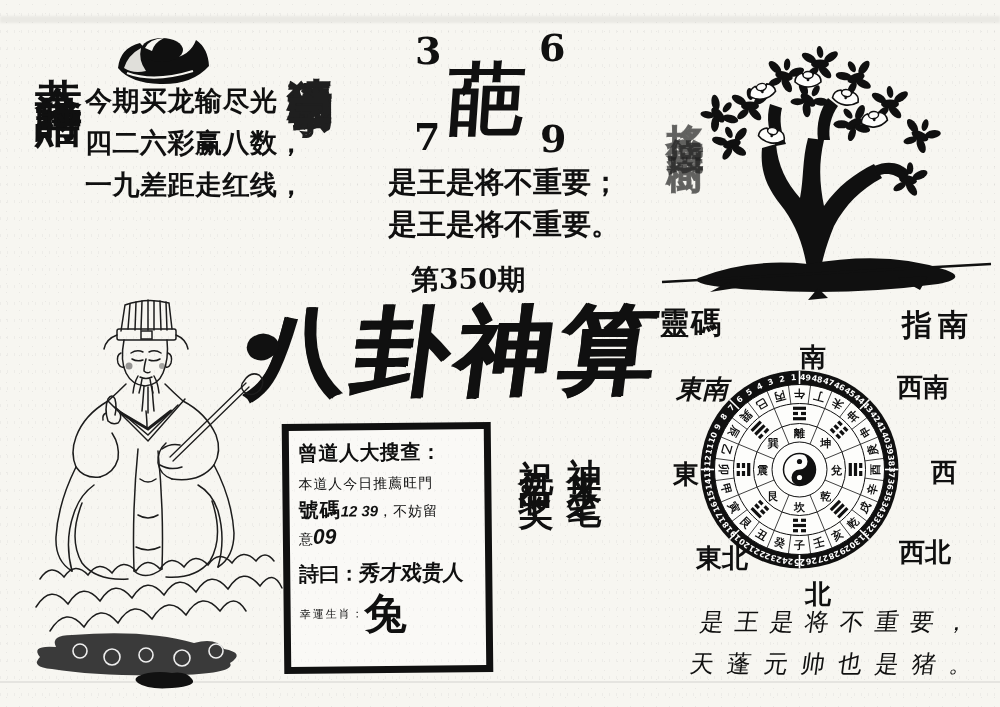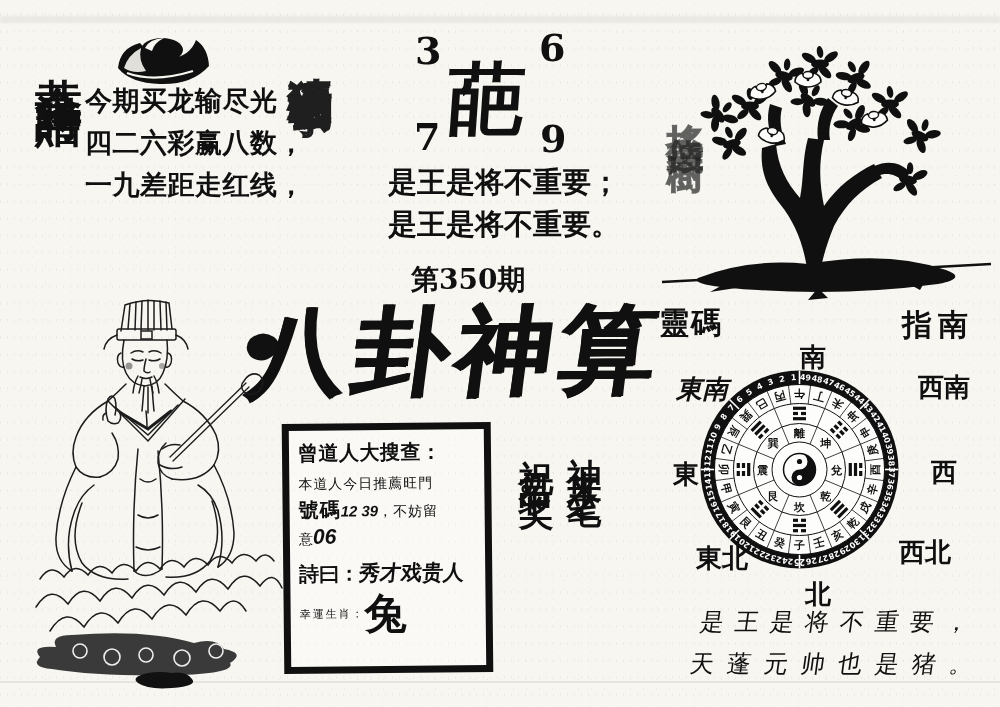--- a/index.html
+++ b/index.html
@@ -142,21 +142,21 @@
     <path d="M230,50 q12,-10 24,-2 q10,8 0,18 q-12,10 -23,2 q-8,-9 -1,-18 z" fill="#111"></path>
   </svg>
 
   <div id="search-box" class="abs" style="left:283px;top:423px;">
     <div class="heiti ink" style="font-size:20px;letter-spacing:0.5px;white-space:nowrap;">曾道人大搜查：</div>
     <div class="hand ink" style="font-size:14px;margin-top:9px;letter-spacing:1px;white-space:nowrap;">本道人今日推薦旺門</div>
     <div class="ink" style="margin-top:3px;white-space:nowrap;">
       <span class="hand" style="font-size:20px;letter-spacing:1px;font-weight:bold;">號碼</span><span class="heiti" style="font-size:15px;font-style:italic;">12 39</span><span class="hand" style="font-size:14px;letter-spacing:1px;margin-top:17px;">，不妨留</span>
     </div>
     <div class="ink" style="margin-top:1px;white-space:nowrap;">
-      <span class="hand" style="font-size:14px;">意</span><span class="heiti" style="font-size:21px;font-style:italic;">06</span>
+      <span class="hand" style="font-size:14px;">意</span><span class="heiti" style="font-size:21px;font-style:italic;">09</span>
     </div>
     <div class="ink" style="margin-top:11px;white-space:nowrap;display:flex;align-items:center;">
       <span class="heiti" style="font-size:20px;">詩曰：</span>
         <span class="hand" style="font-size:21px;font-weight:700;transform:skewX(-6deg);display:inline-block;">秀才戏贵人</span>
     </div>
     <div class="ink" style="margin-top:8px;white-space:nowrap;display:flex;align-items:center;">
       <span class="hand" style="font-size:11px;letter-spacing:2px;">幸運生肖：</span>
         <span class="heiti" style="font-size:42px;line-height:0.9;">兔</span>
     </div>
   </div>
@@ -399,21 +399,21 @@
       <line x1="96.97620560996003" y1="82.09331285593962" x2="89.89656211120588" y2="65.0015415044808" stroke="#101010" stroke-width="0.8"></line>
       <text x="81.33704909609773" y="81.33704909609774" fill="#101010" font-size="11" font-weight="bold" text-anchor="middle" dominant-baseline="central">巽</text>
       <circle cx="107.5" cy="107.5" r="16" fill="#fdfdfb" stroke="#101010" stroke-width="1.5"></circle>
       <path d="M 107.5 91.5 A 16 16 0 0 1 107.5 123.5 A 8 8 0 0 1 107.5 107.5 A 8 8 0 0 0 107.5 91.5 Z" fill="#101010"></path>
       <circle cx="107.5" cy="99.5" r="2.6" fill="#101010"></circle>
       <circle cx="107.5" cy="115.5" r="2.6" fill="#fdfdfb"></circle>
     </svg>
 
   <div class="abs dir ink" style="left:813px;top:357px;">南</div>
   <div class="abs dir ink" style="left:702px;top:389px;font-style:italic;">東南</div>
-  <div class="abs dir ink" style="left:923px;top:387px;margin-left:21px;">西南</div>
+  <div class="abs dir ink" style="left:923px;top:387px;">西南</div>
   <div class="abs dir ink" style="left:686px;top:474px;">東</div>
   <div class="abs dir ink" style="left:944px;top:472px;">西</div>
   <div class="abs dir ink" style="left:722px;top:558px;">東北</div>
   <div class="abs dir ink" style="left:925px;top:552px;">西北</div>
   <div class="abs dir ink" style="left:818px;top:594px;">北</div>
 
   <div class="abs hand ink" style="left:700px;top:606px;font-size:24px;letter-spacing:11px;white-space:nowrap;transform:skewX(-8deg);">是王是将不重要，</div>
   <div class="abs hand ink" style="left:690px;top:648px;font-size:24px;letter-spacing:13px;white-space:nowrap;transform:skewX(-8deg);">天蓬元帅也是猪。</div>
 
 </div>

